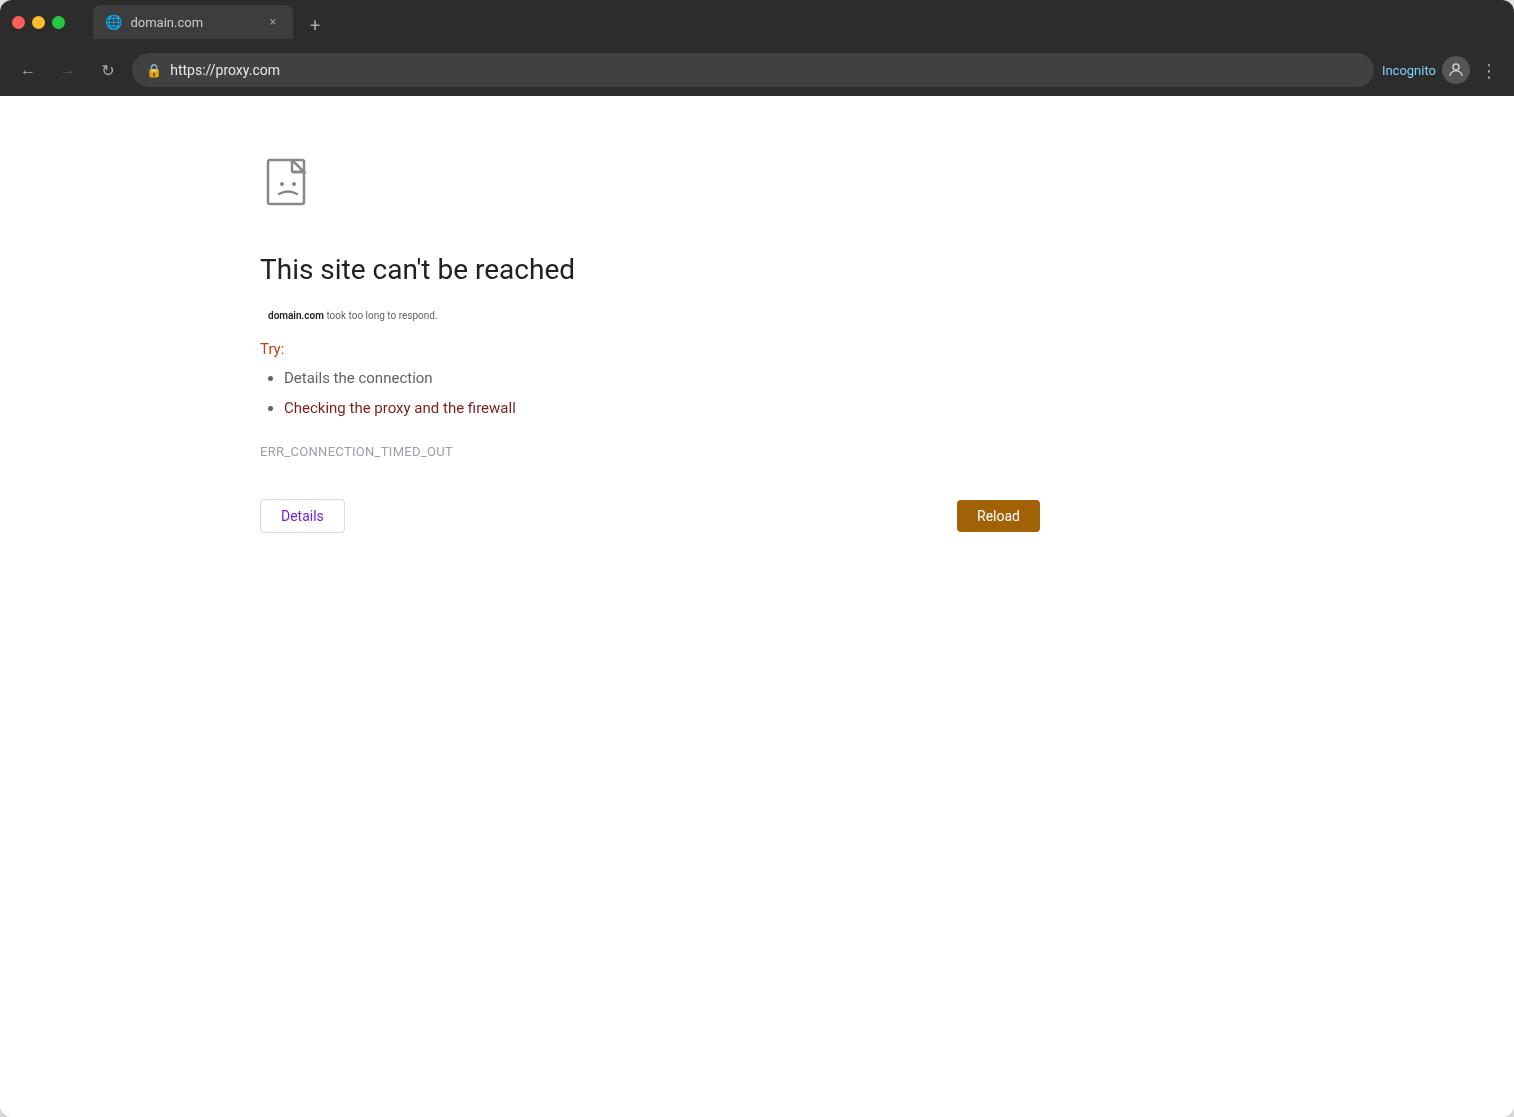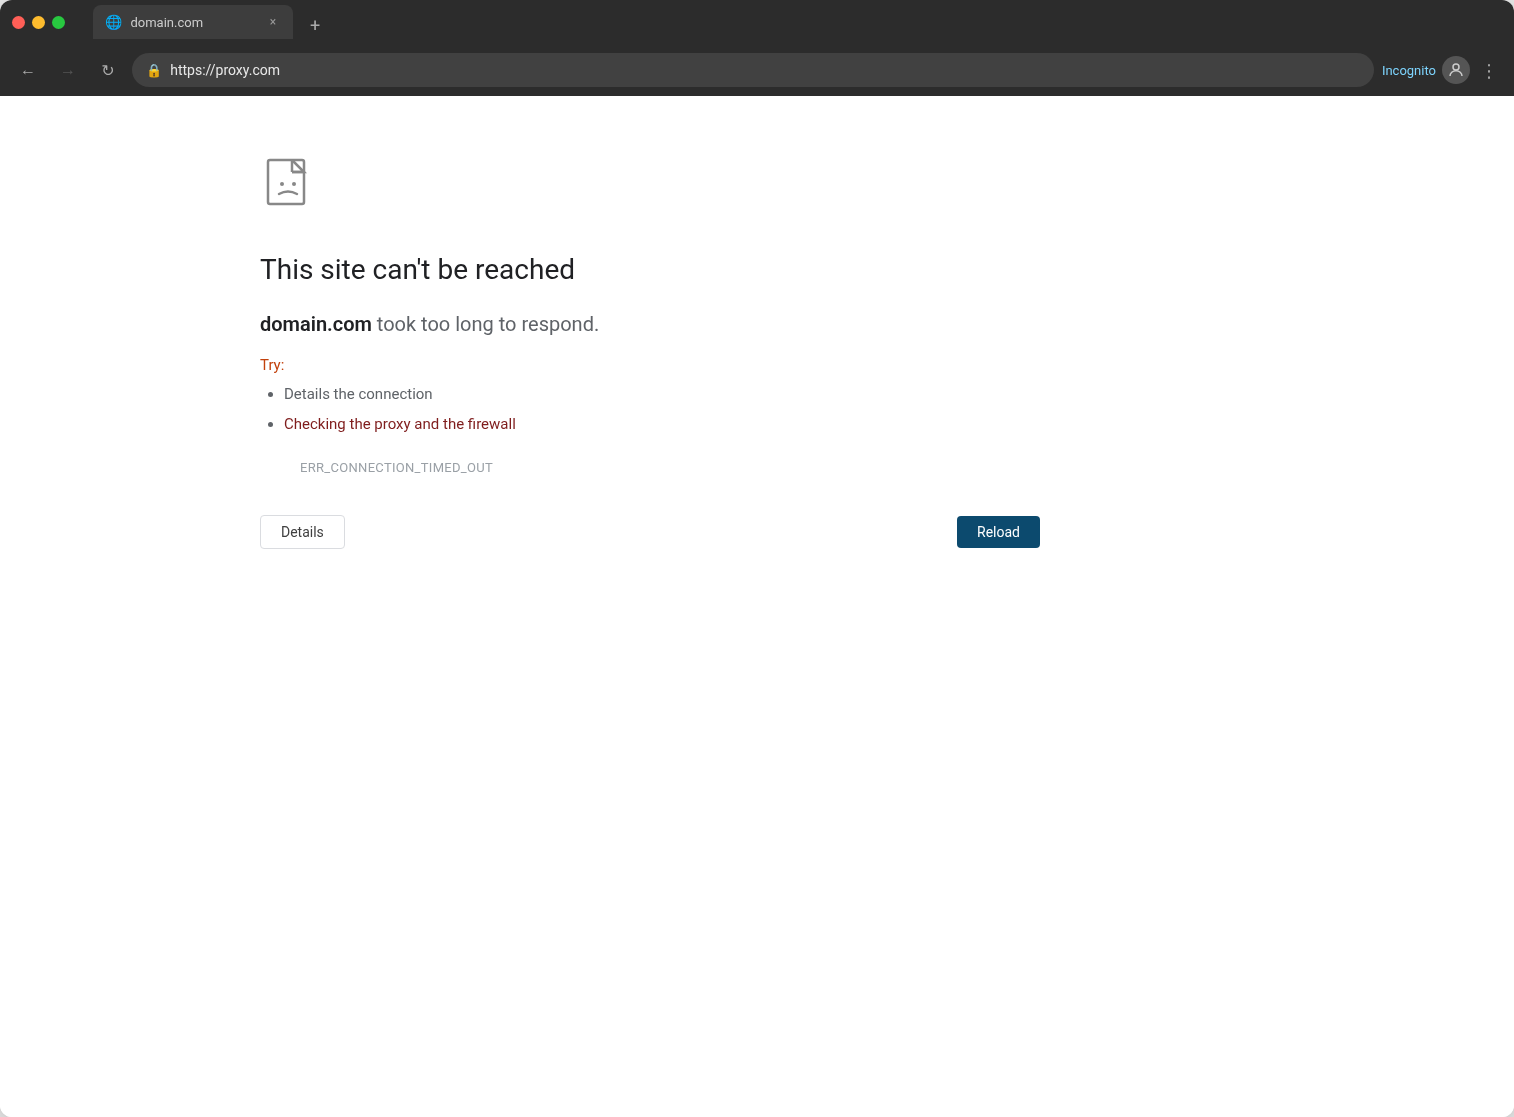--- a/index.html
+++ b/index.html
@@ -212,24 +212,25 @@
 
     .error-heading {
       font-size: 28px;
       font-weight: 400;
       color: #202124;
       margin-bottom: 20px;
       line-height: 1.3;
     }
 
     .error-body {
-      font-size: 20px;
+      font-size: 10px;
       color: #5f6368;
       margin-bottom: 16px;
       line-height: 1.6;
+      margin-left: 8px;
     }
 
     .error-body strong {
       color: #202124;
       font-weight: 600;
     }
 
     .try-label {
       font-size: 15px;
       color: #c2410c;
@@ -252,43 +253,42 @@
     .suggestions-list li a {
       color: #7f1d1d;
       text-decoration: none;
     }
 
     .error-code {
       font-size: 13px;
       color: #9aa0a6;
       margin-bottom: 40px;
       letter-spacing: 0.3px;
-      margin-left: 40px;
     }
 
     .button-row {
       display: flex;
       align-items: center;
       justify-content: space-between;
       max-width: 780px;
     }
 
     .btn-details {
       background: #ffffff;
       border: 1px solid #dadce0;
-      color: #404040;
+      color: #6d28d9;
       font-size: 14px;
       padding: 8px 20px;
       border-radius: 4px;
       cursor: pointer;
       font-family: inherit;
     }
 
     .btn-reload {
-      background: #0c4a6e;
+      background: #a16207;
       border: none;
       color: #ffffff;
       font-size: 14px;
       padding: 8px 20px;
       border-radius: 4px;
       cursor: pointer;
       font-family: inherit;
     }
   </style>
 </head>

